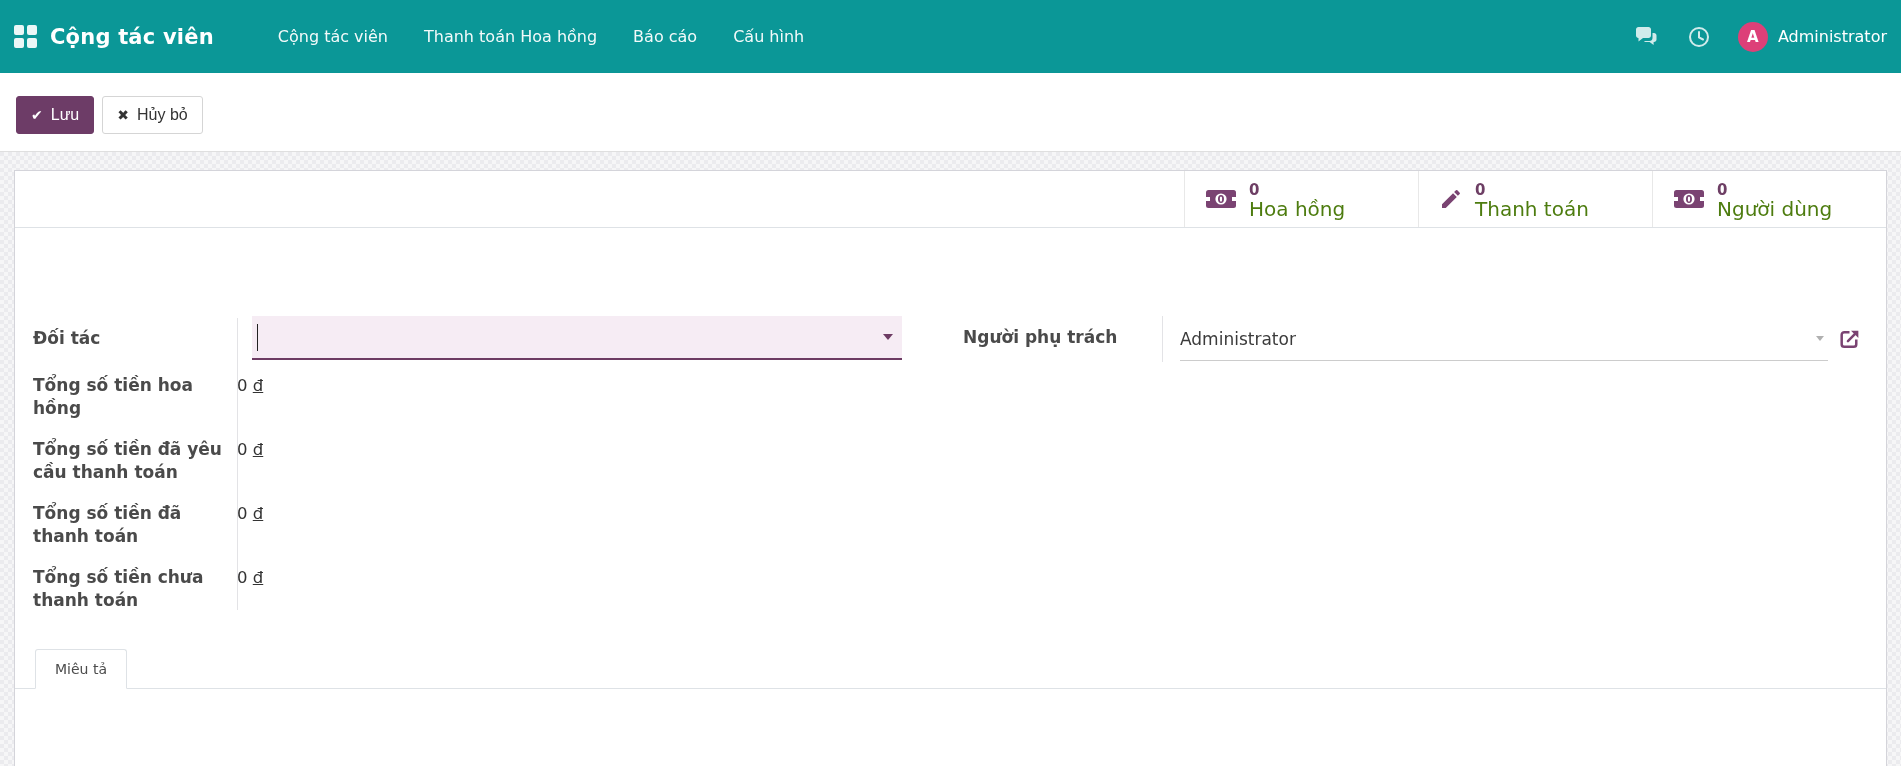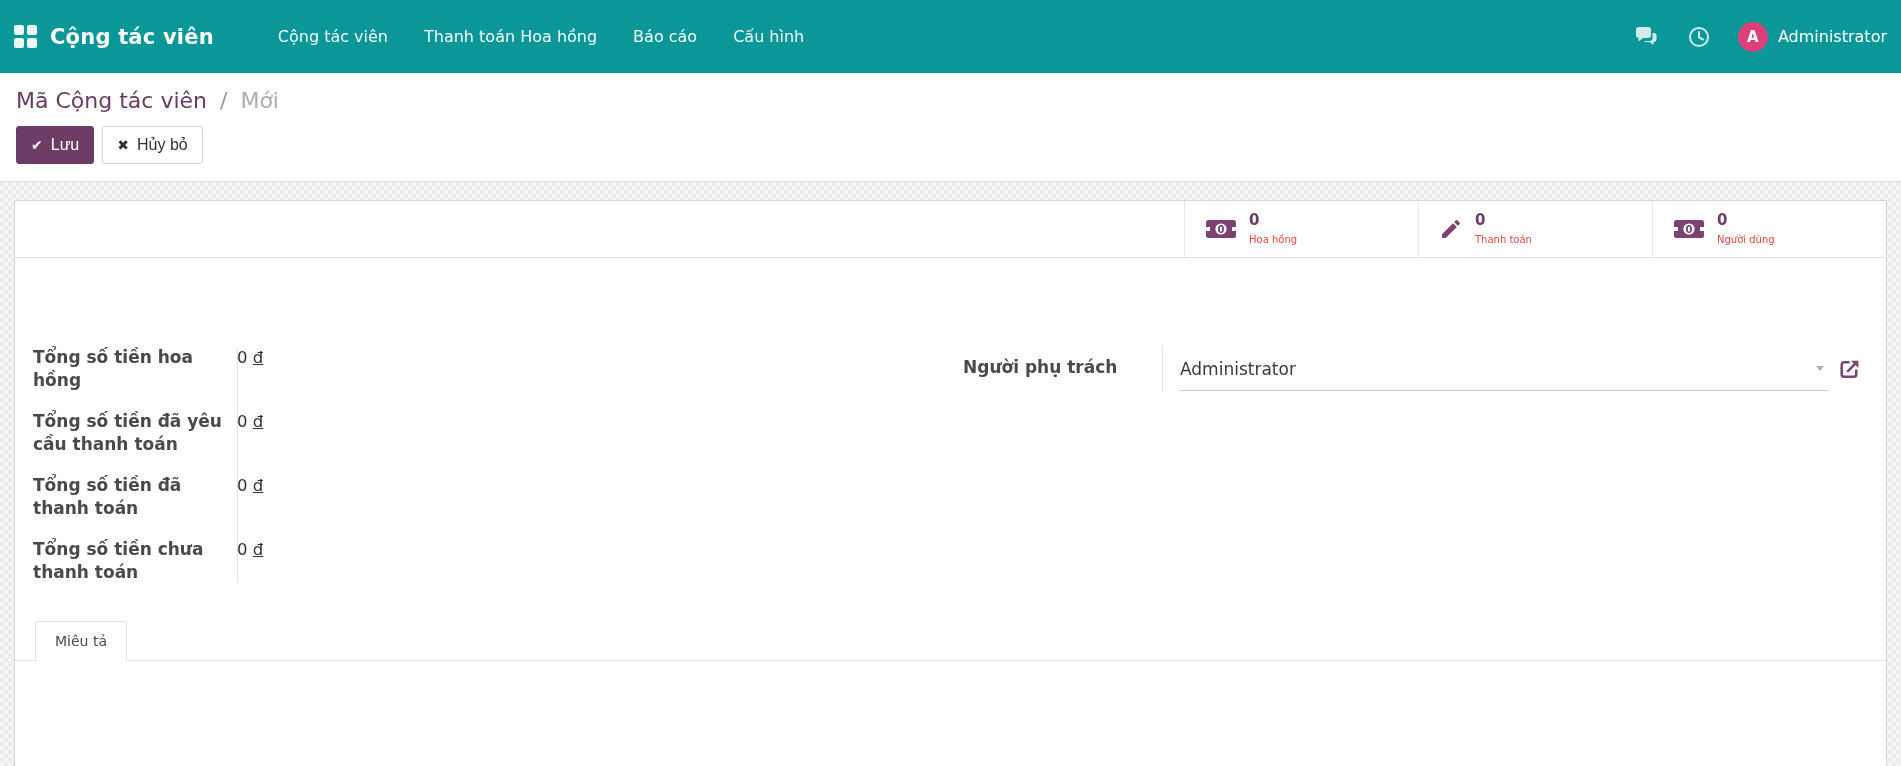--- a/index.html
+++ b/index.html
@@ -49,21 +49,21 @@
   .sheet { background:#fff; border:1px solid #d4d4da; border-bottom:none;
     min-height:100%; position:relative; }
 
   
   .button-box { display:flex; justify-content:flex-end; border-bottom:1px solid #dee2e6; }
   .stat-btn { width:234px; height:56px; border-left:1px solid #e8e8e8; display:flex;
     align-items:center; padding-left:20px; cursor:pointer; background:#fff; }
   .stat-icon { flex:0 0 auto; margin-right:12px; display:flex; align-items:center; }
   .stat-text { display:flex; flex-direction:column; line-height:19px; padding-top:1px; }
   .stat-value { font-size:15px; font-weight:bold; color:#6d3e64; }
-  .stat-label { font-size:10px; color:#ef4444; }
+  .stat-label { font-size:20px; color:#4d7c0f; }
 
   
   .form-grid { display:flex; padding:88px 18px 0 18px; align-items:flex-start; }
   .group-left { width:915px; position:relative; flex:0 0 auto; }
   .group-left::before { content:""; position:absolute; left:204px; top:2px; bottom:2px;
     width:1px; background:#e3e3e6; }
   .field-row { display:flex; align-items:flex-start; }
   .field-label { width:204px; padding-right:12px; font-size:17px; font-weight:bold;
     color:#4a4a4a; line-height:23px; flex:0 0 auto; }
   .row-partner { margin-bottom:14px; }
@@ -130,25 +130,20 @@
         <path d="M13 8v5.5l4 2" fill="none" stroke="rgba(255,255,255,.9)" stroke-width="2" stroke-linecap="round"></path>
       </svg>
       <div class="avatar">
         <span>A</span>
       </div>
       <div class="user-name">Administrator</div>
     </div>
   </div>
 
   <div class="control-panel">
-    <div class="breadcrumb">
-      <span class="bc-parent">Mã Cộng tác viên</span>
-      <span class="bc-sep">/</span>
-      <span class="bc-current">Mới</span>
-    </div>
     <div class="cp-buttons">
       <button class="btn btn-primary">
         <span class="glyph">✔</span>
         <span>Lưu</span>
       </button>
       <button class="btn btn-secondary">
         <span class="glyph">✖</span>
         <span>Hủy bỏ</span>
       </button>
     </div>
@@ -196,20 +191,28 @@
           </span>
           <span class="stat-text">
             <span class="stat-value">0</span>
             <span class="stat-label">Người dùng</span>
           </span>
         </div>
       </div>
 
       <div class="form-grid">
         <div class="group-left">
+          <div class="field-row row-partner">
+            <div class="field-label">Đối tác</div>
+            <div class="m2o-input-wrap">
+              <span class="text-cursor"></span>
+              <span></span>
+              <span class="caret-down"></span>
+            </div>
+          </div>
 
           <div class="field-row amount-row">
             <div class="field-label">Tổng số tiền hoa hồng</div>
             <div class="field-value">
               <span>0</span>
               <span class="currency">đ</span>
             </div>
           </div>
 
           <div class="field-row amount-row">

